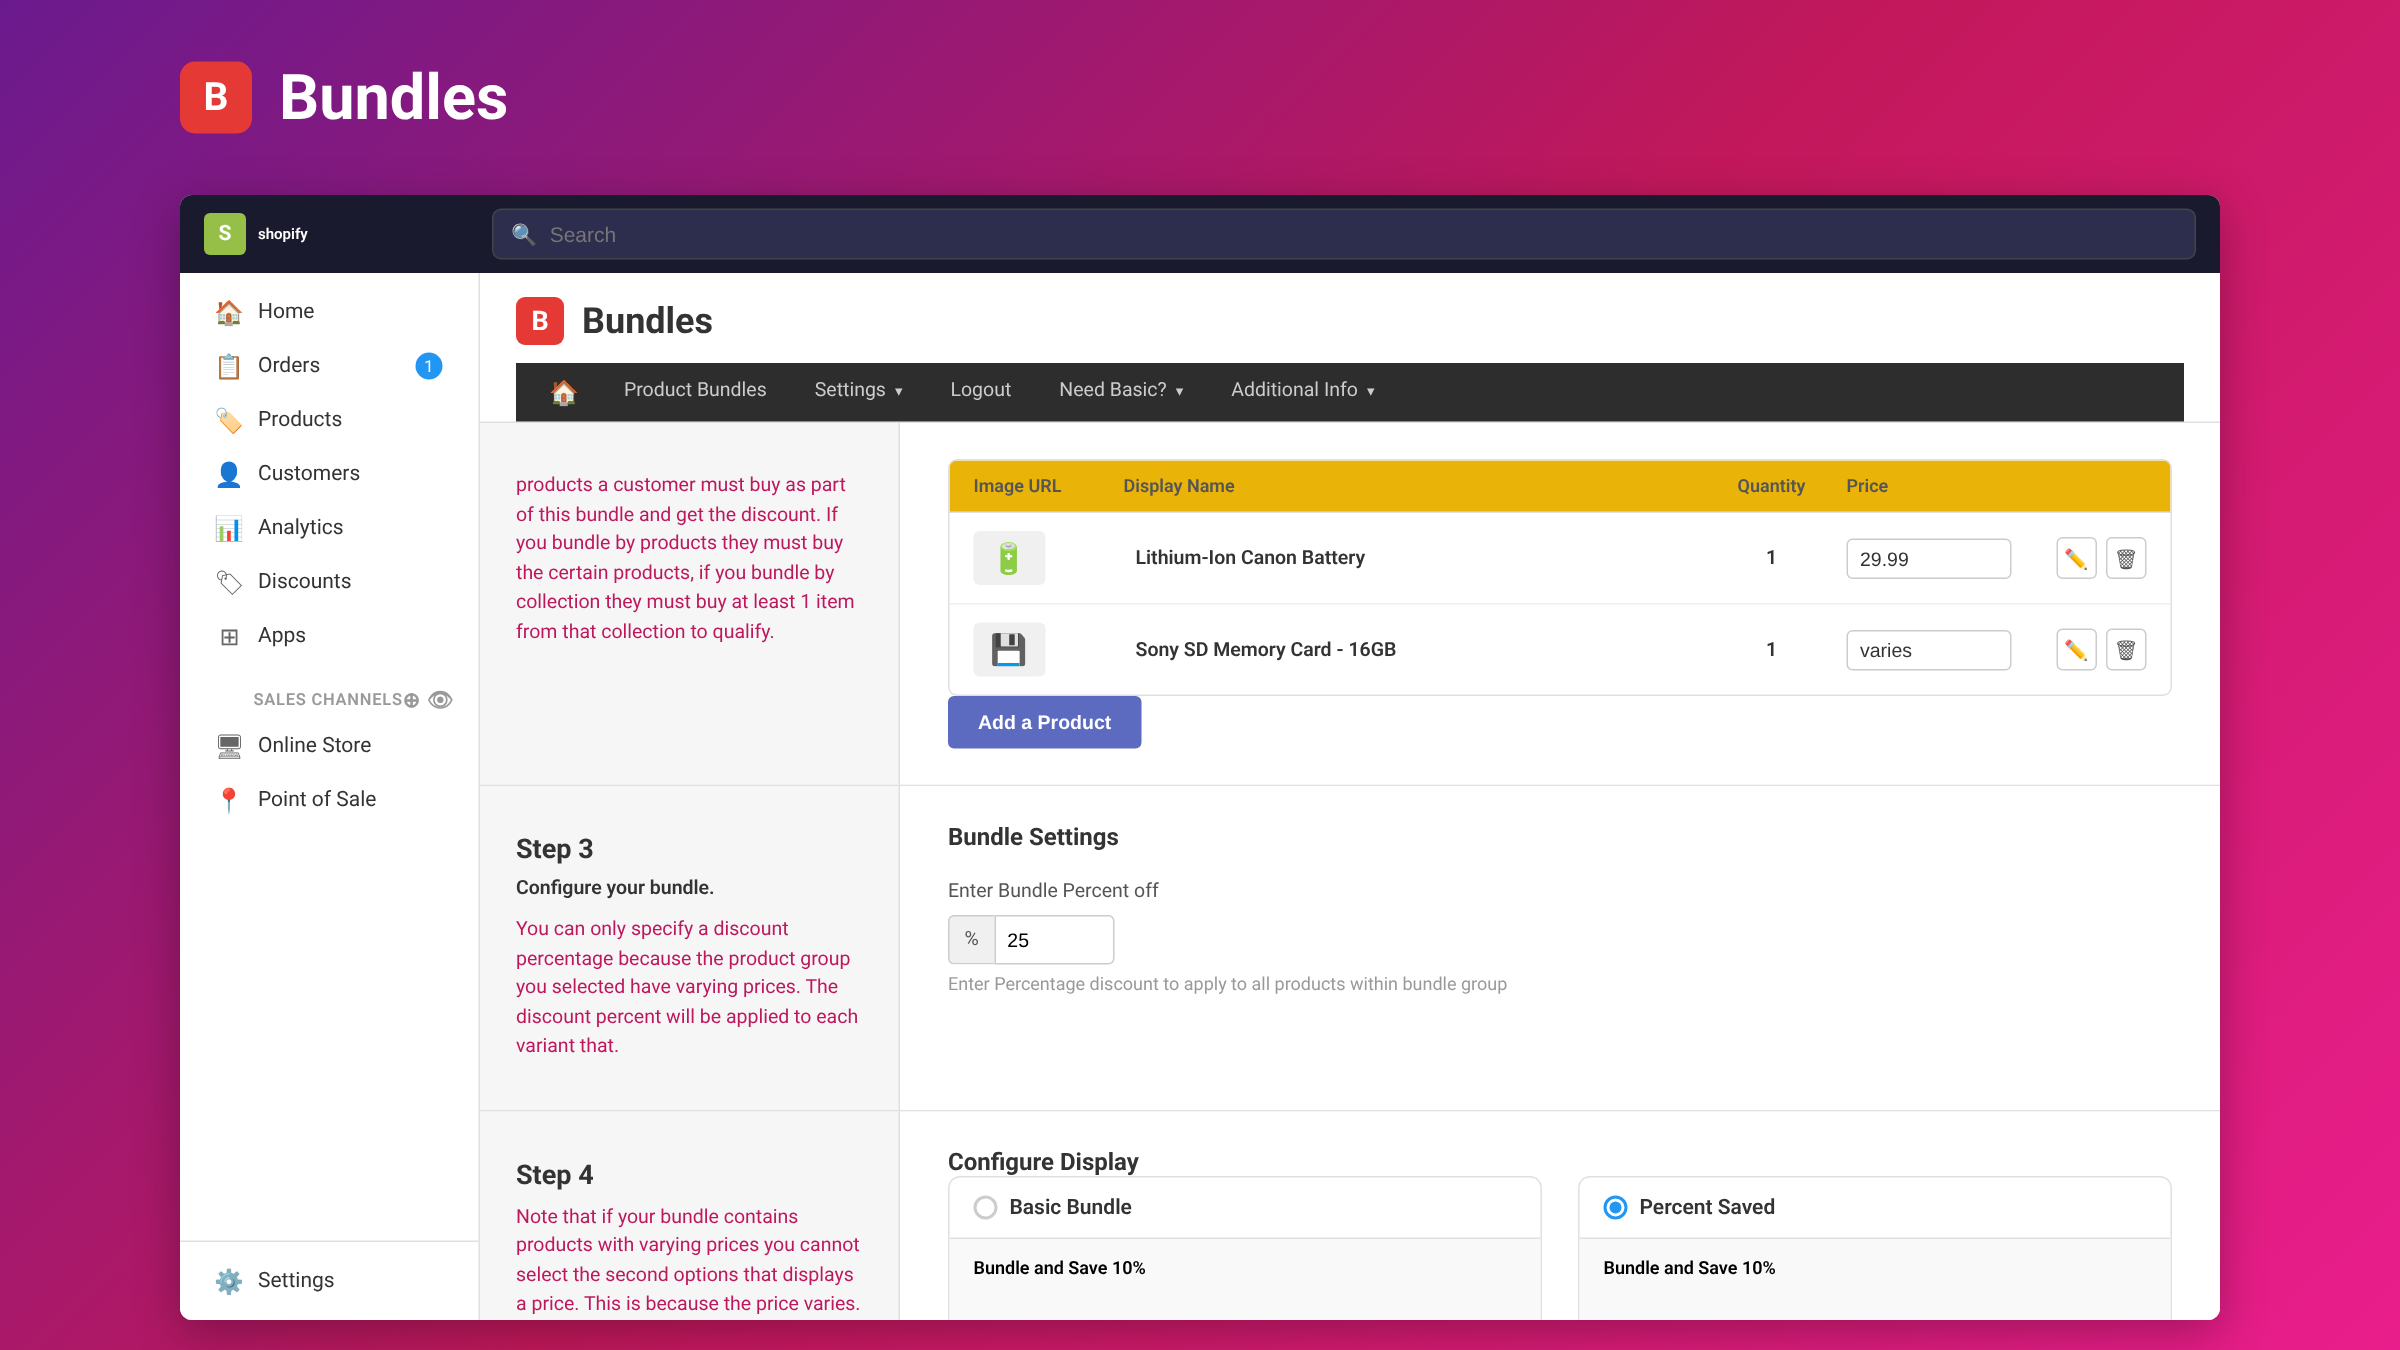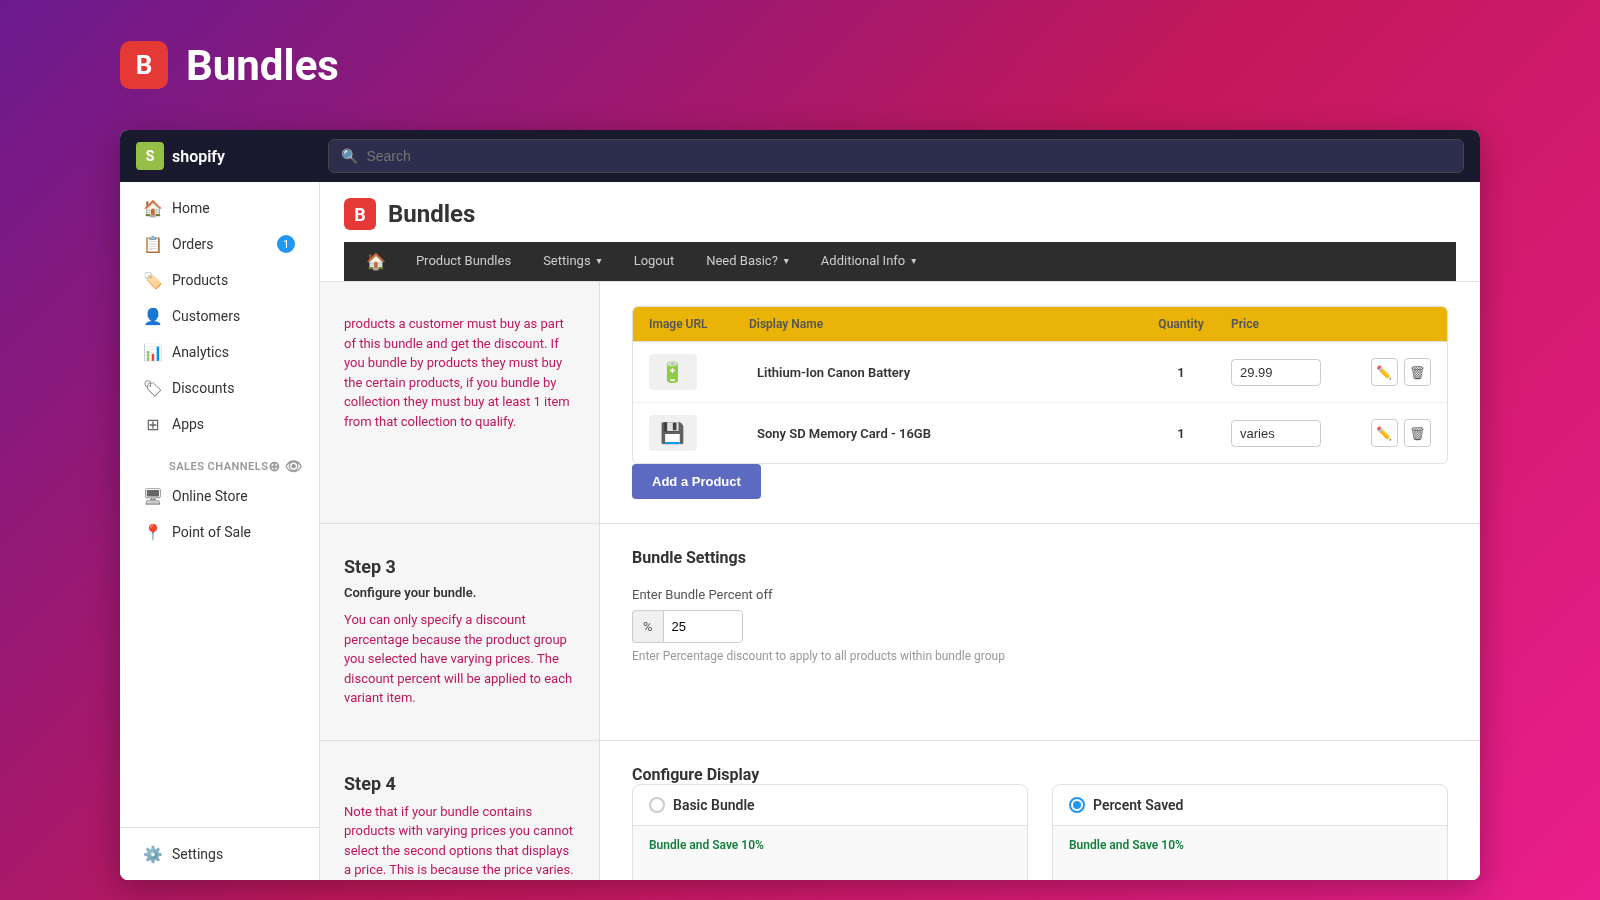--- a/index.html
+++ b/index.html
@@ -71,21 +71,21 @@
       gap: 8px;
       width: 180px;
     }
     .shopify-logo-icon {
       width: 28px; height: 28px;
       background: #96bf48;
       border-radius: 4px;
       display: flex; align-items: center; justify-content: center;
     }
     .shopify-logo-icon span { color: white; font-size: 14px; font-weight: bold; }
-    .shopify-name { color: white; font-size: 16px; font-weight: 600; }
+    .shopify-name { color: white; font-size: 10px; font-weight: 600; }
     .search-bar {
       flex: 1;
       background: #2d2d4e;
       border: 1px solid #444;
       border-radius: 6px;
       height: 34px;
       display: flex;
       align-items: center;
       padding: 0 12px;
       gap: 8px;
@@ -283,21 +283,21 @@
       object-fit: contain;
       background: #f0f0f0;
       border-radius: 4px;
       display: flex; align-items: center; justify-content: center;
       font-size: 20px;
     }
     .product-name-cell { flex: 1; font-size: 13px; color: #333; padding-left: 8px; }
     .product-qty-cell { width: 100px; text-align: center; font-size: 13px; color: #333; }
     .product-price-cell { width: 140px; }
     .price-input {
-      width: 90px;
+      width: 110px;
       border: 1px solid #ccc;
       border-radius: 4px;
       padding: 5px 8px;
       font-size: 13px;
       color: #333;
     }
     .product-actions { width: 60px; display: flex; gap: 6px; }
     .action-btn {
       width: 28px; height: 28px;
       border: 1px solid #ccc;
@@ -401,21 +401,21 @@
       border-radius: 50%;
     }
     .display-option-preview {
       padding: 12px 16px;
       background: #f9f9f9;
       min-height: 80px;
     }
     .preview-label {
       font-size: 12px;
       font-weight: 600;
-      color: #15803d;
+      color: #000000;
       margin-bottom: 16px;
     }
   </style>
 </head>
 <body>
 
 <div class="top-banner">
   <div class="banner-logo">
     <span>B</span>
   </div>
@@ -576,21 +576,21 @@
               </div>
             </div>
             <button class="add-product-btn">Add a Product</button>
           </div>
         </div>
 
         <div class="section-row">
           <div class="section-left">
             <div class="section-step">Step 3</div>
             <div class="section-title-left">Configure your bundle.</div>
-            <div class="section-desc">You can only specify a discount percentage because the product group you selected have varying prices. The discount percent will be applied to each variant item.</div>
+            <div class="section-desc">You can only specify a discount percentage because the product group you selected have varying prices. The discount percent will be applied to each variant that.</div>
           </div>
           <div class="section-right">
             <div class="bundle-settings-title">Bundle Settings</div>
             <div class="form-label">Enter Bundle Percent off</div>
             <div class="percent-input-row">
               <span class="percent-symbol">%</span>
               <input type="text" class="percent-input" value="25" style="">
             </div>
             <div class="form-hint">Enter Percentage discount to apply to all products within bundle group</div>
           </div>

